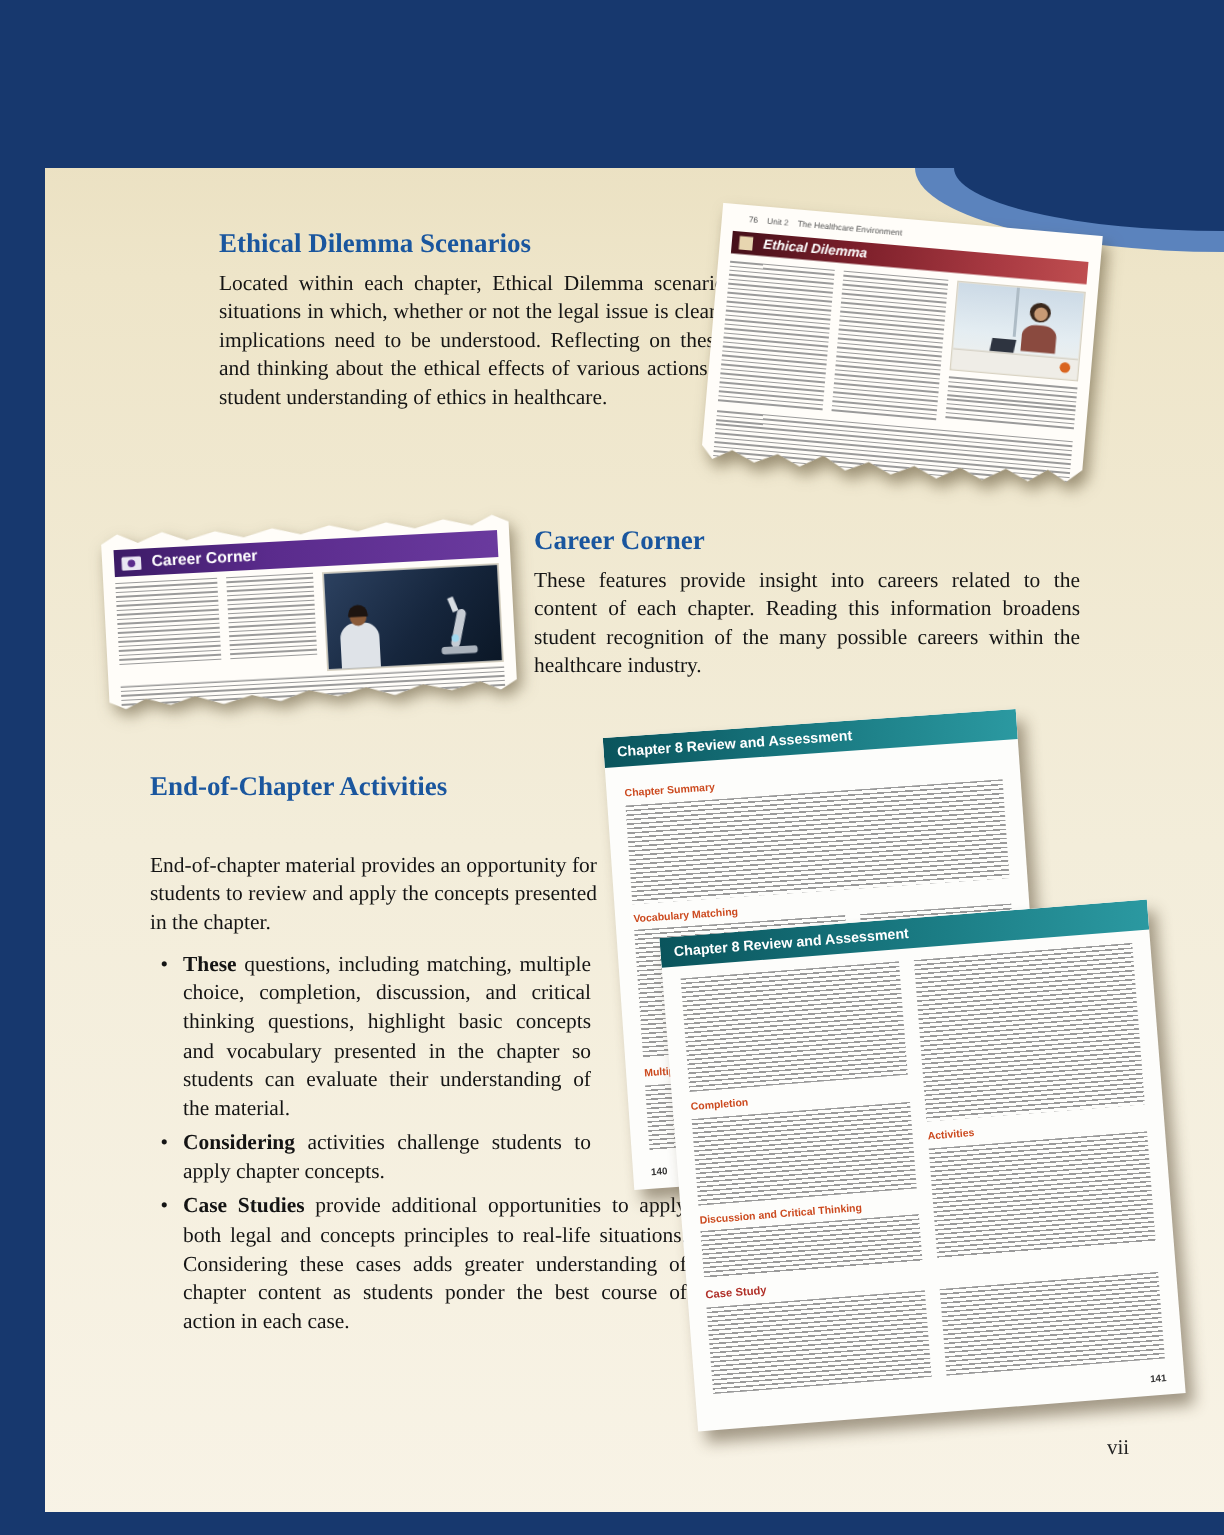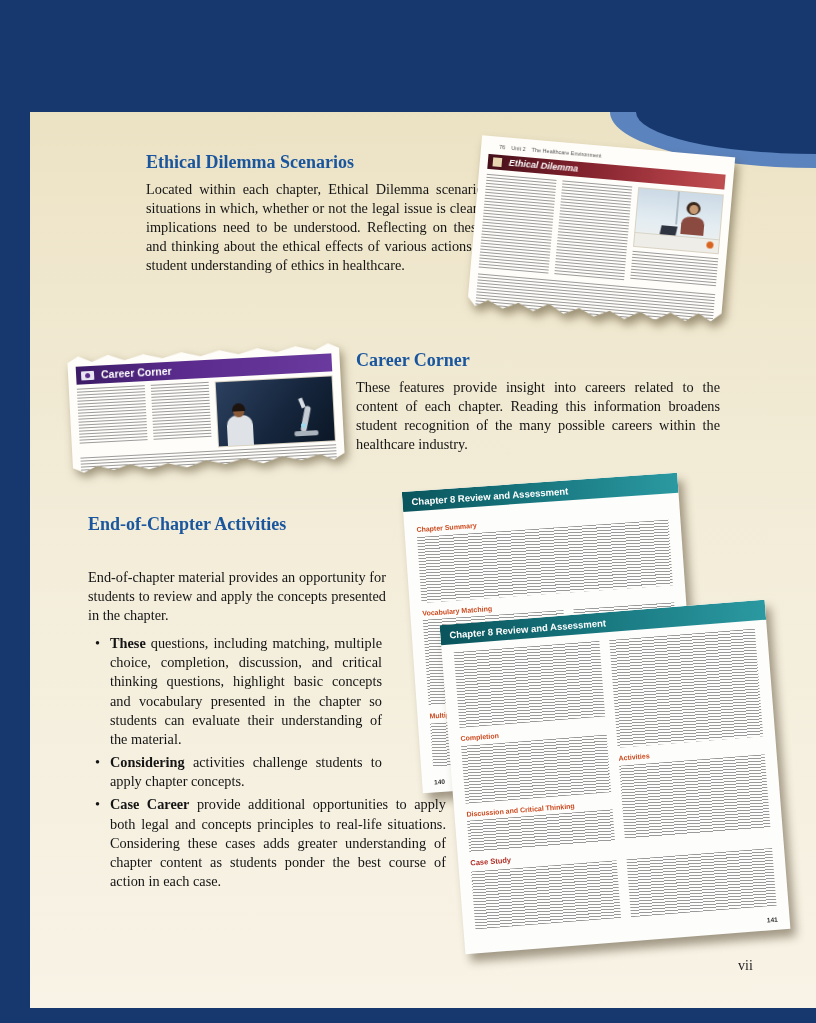--- a/index.html
+++ b/index.html
@@ -14,21 +14,21 @@
                border-bottom-left-radius:100% 100%;z-index:2;}
   .curve-dark{position:absolute;top:112px;right:0;width:180px;height:42px;background:#17386e;
               border-bottom-left-radius:100% 100%;z-index:3;}
   .bottom-bar{position:absolute;left:0;bottom:0;width:100%;height:15px;background:#17386e;z-index:1;}
 
   
   h2.feature{font:bold 18px/1.15 "Liberation Serif",serif;color:#1a569e;margin:0 0 7px 0;}
   .bodytext{font-size:14.3px;line-height:1.34;color:#141414;text-align:justify;margin:0;}
   .sec-ethical{position:absolute;left:100px;top:152px;width:398px;z-index:2;margin-left:46px;}
   .sec-career{position:absolute;left:356px;top:350px;width:364px;z-index:2;}
-  .sec-eoc{position:absolute;left:88px;top:514px;width:300px;z-index:2;}
+  .sec-eoc{position:absolute;left:100px;top:514px;width:300px;z-index:2;}
   .sec-eoc .bodytext{width:298px;margin-top:33px;}
   ul.eoc-list{list-style:none;margin:9px 0 0 0;padding:0;width:294px;}
   ul.eoc-list li{position:relative;padding-left:22px;margin-bottom:4px;
                  font-size:14.3px;line-height:1.34;color:#141414;text-align:justify;}
   ul.eoc-list li::before{content:"\2022";position:absolute;left:7px;top:0;}
   ul.eoc-list li.wide{width:336px;}
   .b{font-weight:bold;}
   .folio{position:absolute;left:738px;top:958px;font:14px "Liberation Serif",serif;color:#222;z-index:2;}
 
   
@@ -173,21 +173,21 @@
     <h2 class="feature">Career Corner</h2>
     <p class="bodytext">These features provide insight into careers related to the content of each chapter. Reading this information broadens student recognition of the many possible careers within the healthcare industry.</p>
   </div>
 
   <div class="sec-eoc">
     <h2 class="feature">End-of-Chapter Activities</h2>
     <p class="bodytext">End-of-chapter material provides an opportunity for students to review and apply the concepts presented in the chapter.</p>
     <ul class="eoc-list">
       <li><span></span><span class="b">These</span><span> questions, including matching, multiple choice, completion, discussion, and critical thinking questions, highlight basic concepts and vocabulary presented in the chapter so students can evaluate their understanding of the material.</span></li>
       <li><span></span><span class="b">Considering</span><span> activities challenge students to apply chapter concepts.</span></li>
-      <li class="wide"><span></span><span class="b">Case Career</span><span> provide additional opportunities to apply both legal and concepts principles to real-life situations. Considering these cases adds greater understanding of chapter content as students ponder the best course of action in each case.</span></li>
+      <li class="wide"><span></span><span class="b">Case Studies</span><span> provide additional opportunities to apply both legal and concepts principles to real-life situations. Considering these cases adds greater understanding of chapter content as students ponder the best course of action in each case.</span></li>
     </ul>
   </div>
 
   <div class="thumb thumb-review1">
     <div class="sheet sheet-review">
       <div class="banner banner-teal">
         <span>Chapter 8 Review and Assessment</span>
       </div>
       <div class="rcontent">
         <div class="rh">Chapter Summary</div>

